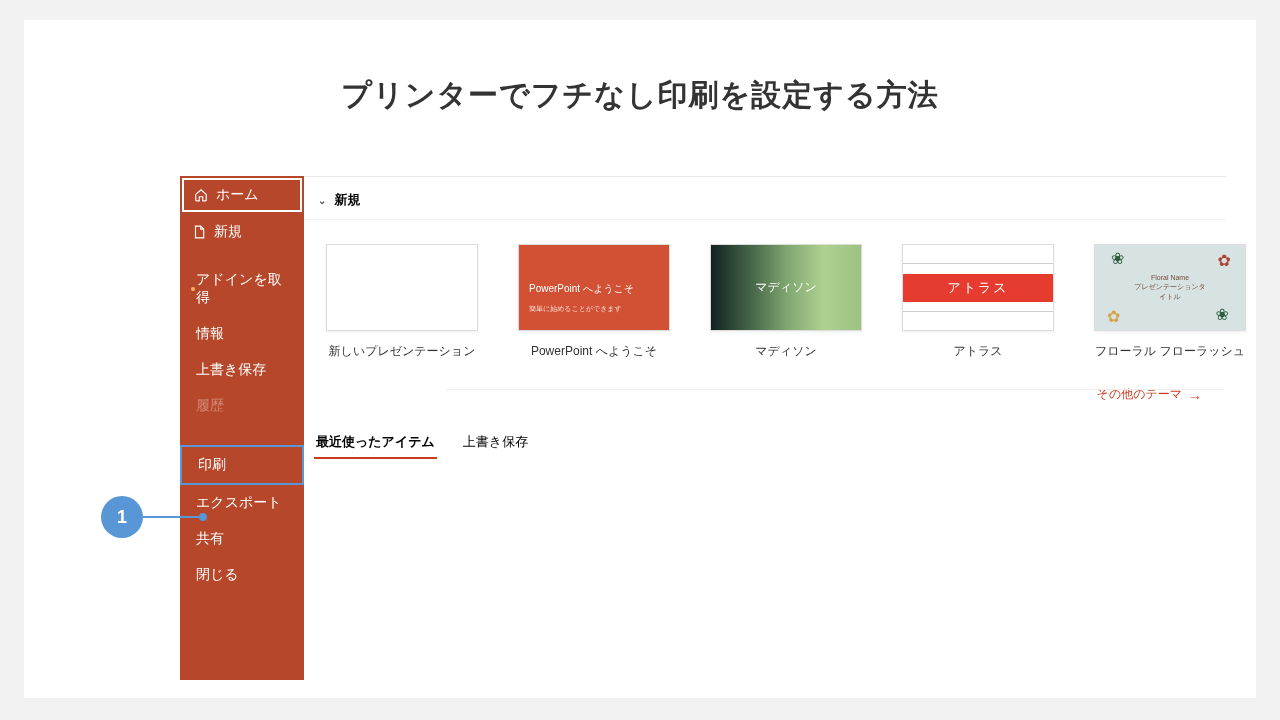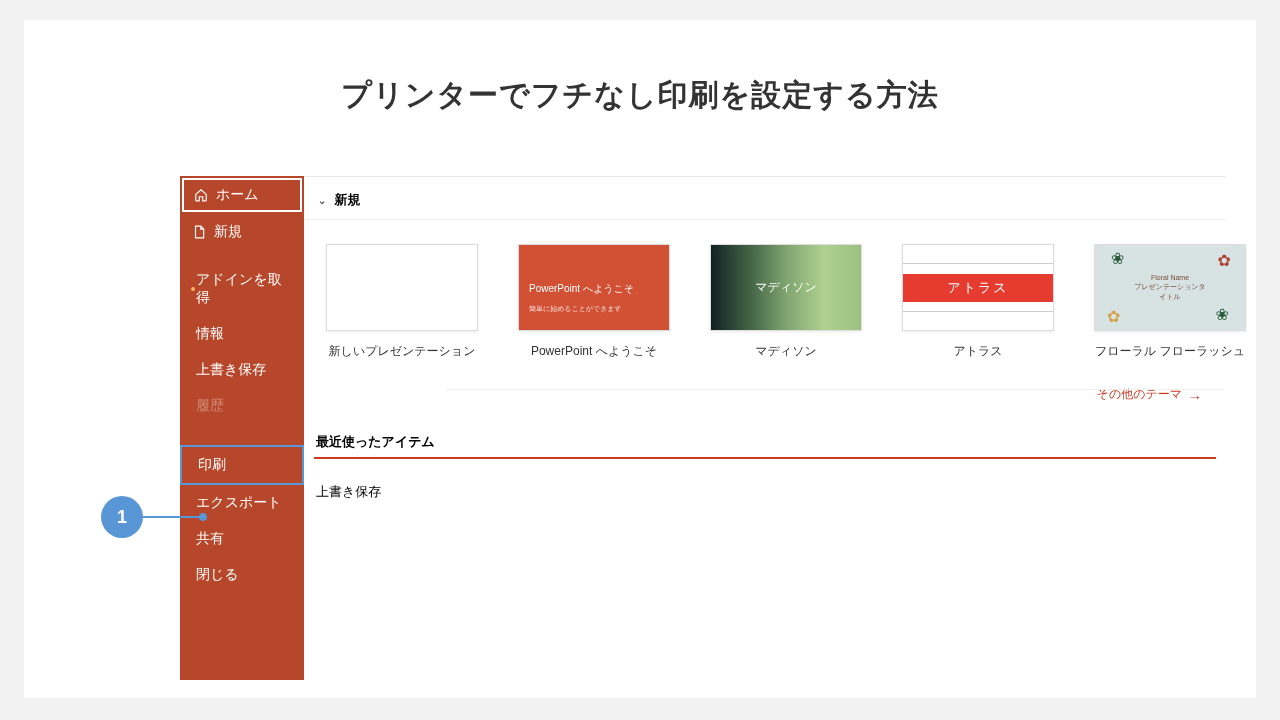--- a/index.html
+++ b/index.html
@@ -39,21 +39,21 @@
     .thumb-atlas { background: #fff; }
     .thumb-atlas .band { width: 100%; height: 28px; background: #e63c2f; color: #fff; display: flex; align-items: center; justify-content: center; font-size: 13px; letter-spacing: 2px; }
     .thumb-atlas .rule { width: 100%; height: 1px; background: #ccc; position: absolute; }
     .thumb-floral { background: #d6e3e2; }
     .thumb-floral .leaves { position: absolute; font-size: 16px; }
     .thumb-floral .center { position: absolute; left: 50%; top: 50%; transform: translate(-50%,-50%); font-size: 7px; color: #7a4b3a; text-align: center; line-height: 1.4; }
     .more-themes { display: flex; justify-content: flex-end; padding: 18px 24px 0 8px; }
     .more-themes a { color: #c93a1f; font-size: 12px; text-decoration: none; display: inline-flex; align-items: center; gap: 6px; }
     .more-themes .arrow { font-size: 14px; }
 
-    .tabs { display: flex; gap: 24px; padding: 30px 10px 0 10px; font-size: 13px; flex-direction: column; }
+    .tabs { display: flex; gap: 24px; padding: 30px 10px 0 10px; font-size: 13px; }
     .tab { padding: 0 2px 6px 2px; cursor: pointer; }
     .tab.active { font-weight: 700; border-bottom: 2px solid #c93a1f; text-decoration: underline; text-decoration-color: transparent; }
 
     .callout { position: absolute; left: 77px; top: 476px; display: flex; align-items: center; }
     .callout-circle { width: 42px; height: 42px; border-radius: 50%; background: #5996d6; color: #fff; display: flex; align-items: center; justify-content: center; font-size: 18px; font-weight: 600; }
     .callout-line { width: 60px; height: 2px; background: #5996d6; position: relative; }
     .callout-line::after { content: ""; position: absolute; right: -4px; top: -3px; width: 8px; height: 8px; border-radius: 50%; background: #5996d6; }
     .hr-sep { position: absolute; left: 142px; right: 2px; top: 212px; height: 1px; background: #eee; }
   </style>
 </head>

